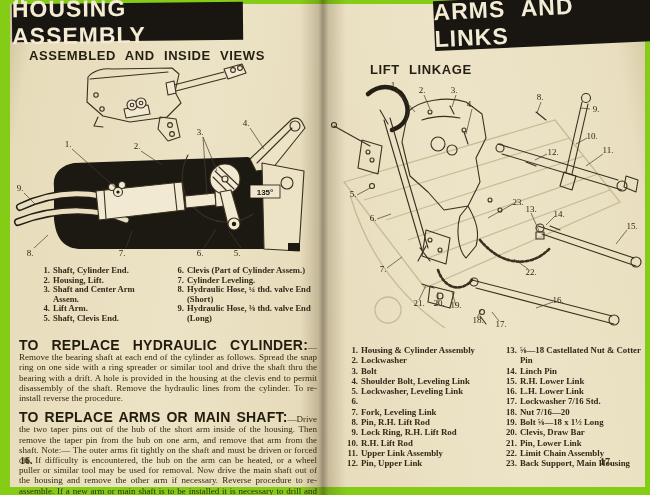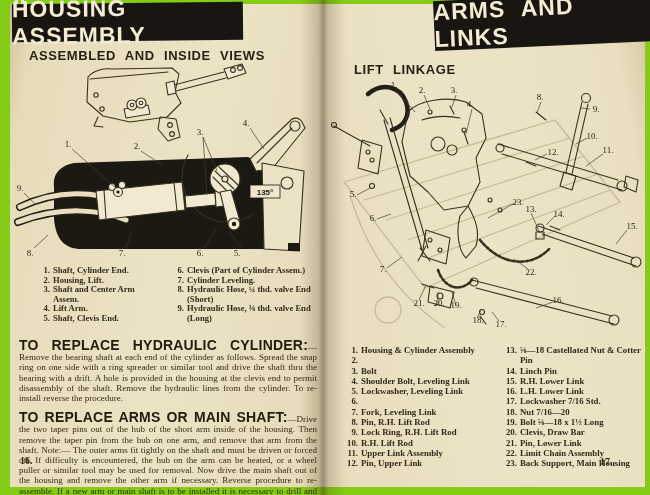--- a/index.html
+++ b/index.html
@@ -36,21 +36,21 @@
   #banner-right{
     position:absolute;left:112px;top:-8px;width:226px;height:50px;
     font-size:23px;transform:rotate(-2.6deg);
   }
   .subtitle{
     position:absolute;color:#241f13;
     font-family:"Liberation Sans",sans-serif;font-weight:700;
     font-size:13px;letter-spacing:.6px;word-spacing:5px;white-space:nowrap;text-align:right;
   }
   #subtitle-left{left:19px;top:44px;}
-  #subtitle-right{left:32px;top:58px;}
+  #subtitle-right{left:48px;top:58px;}
   svg{position:absolute;display:block;}
   #svg-left{left:0;top:55px;}
   #svg-right{left:8px;top:76px;}
   .ink{stroke:#38301f;fill:none;stroke-width:1.1;stroke-linejoin:round;stroke-linecap:round;}
   .fillpaper{fill:#ece3c6;}
   .fillwhite{fill:#f1e9d2;}
   .black{fill:#1c1812;stroke:none;}
   .lt{stroke:#c7bb96;fill:none;stroke-width:1.3;}
   .chain{stroke:#38301f;fill:none;stroke-width:2.6;stroke-dasharray:2.6 2.2;stroke-linecap:round;}
   text.callout{font-family:"Liberation Serif",serif;font-size:9px;fill:#2b2414;}
@@ -350,20 +350,21 @@
     </svg>
 
     <div id="parts-right" class="parts">
       <div class="col1">
           <div class="part-row">
             <span class="part-num">1.</span>
             <span class="part-text">Housing &amp; Cylinder Assembly</span>
           </div>
           <div class="part-row">
             <span class="part-num">2.</span>
+            <span class="part-text">Lockwasher</span>
           </div>
           <div class="part-row">
             <span class="part-num">3.</span>
             <span class="part-text">Bolt</span>
           </div>
           <div class="part-row">
             <span class="part-num">4.</span>
             <span class="part-text">Shoulder Bolt, Leveling Link</span>
           </div>
           <div class="part-row">

